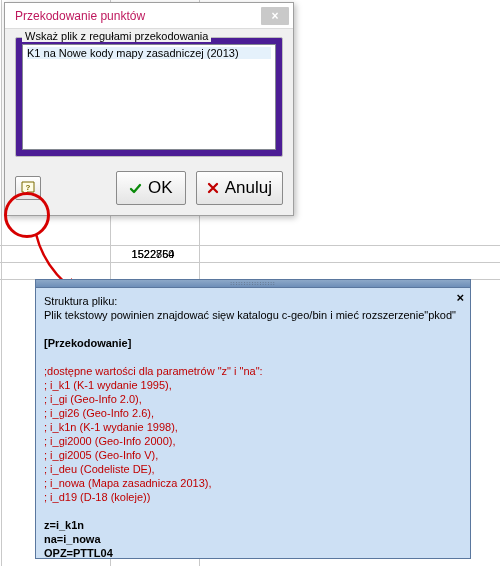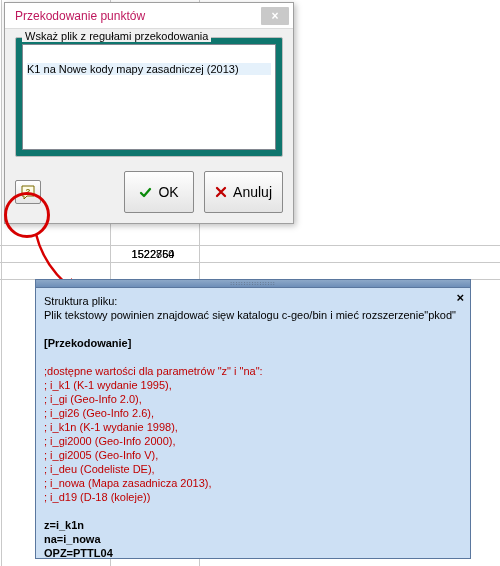--- a/index.html
+++ b/index.html
@@ -69,35 +69,35 @@
     border-radius: 1px;
   }
   .dialog-body {
     padding: 8px 10px 10px 10px;
   }
   .groupbox {
     border: 1px solid #bdbdbd;
     border-radius: 2px;
     padding: 6px;
     position: relative;
-    background: #0f766e;
+    background: #4c1d95;
   }
   .group-label {
     position: absolute;
     top: -8px; left: 6px;
     background: #f0f0f0;
     padding: 0 3px;
     color: #000;
   }
   .listbox {
     width: 100%;
     height: 106px;
     background: #fff;
     border: 1px solid #828790;
-    padding: 18px 4px;
+    padding: 2px 4px;
     overflow: auto;
   }
   .list-item.selected {
     background: #e5f1fb;
   }
   .btnrow {
     margin-top: 14px;
     display: flex;
     justify-content: flex-end;
     gap: 10px;
@@ -107,30 +107,30 @@
     margin-right: auto;
     width: 26px; height: 24px;
     border: 1px solid #8a8a8a;
     background: linear-gradient(#fff,#e6e6e6);
     display: flex; align-items: center; justify-content: center;
     border-radius: 2px;
   }
   .helpbtn svg { width:16px; height:16px; }
   .btn {
     min-width: 70px;
-    height: 42px;
+    height: 34px;
     border: 1px solid #8a8a8a;
     background: linear-gradient(#fefefe,#e4e4e4);
     border-radius: 2px;
     display: inline-flex;
     align-items: center;
     justify-content: center;
     gap: 6px;
     padding: 0 10px;
-    font-size: 14px;
+    font-size: 17px;
     color: #000;
   }
 
   
   .circle {
     position: absolute;
     left: 4px; top: 192px;
     width: 46px; height: 46px;
     border: 3px solid #d60000;
     border-radius: 50%;

